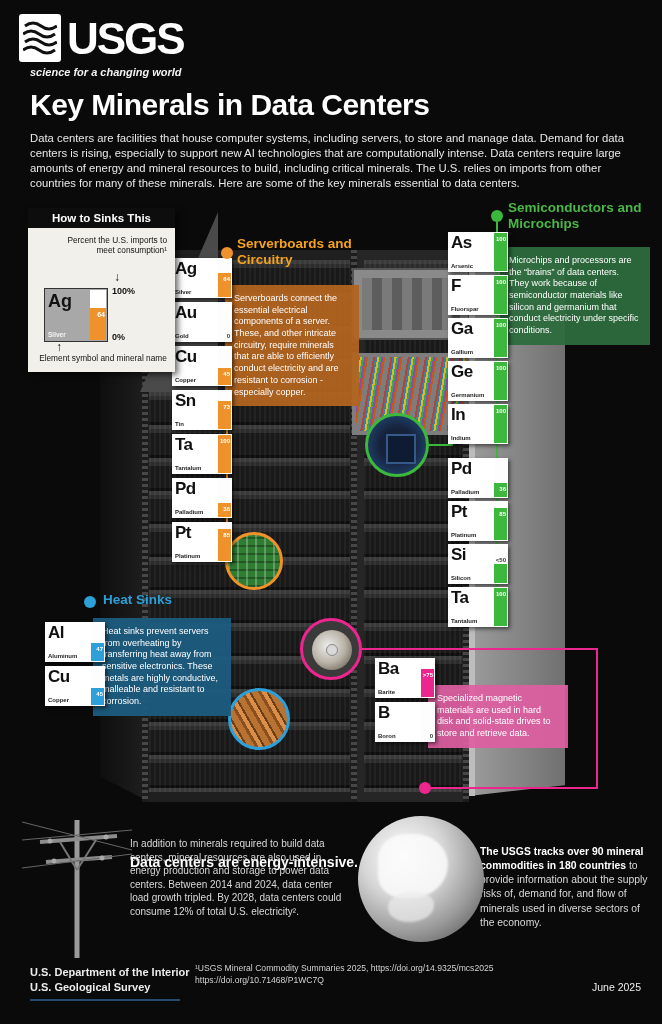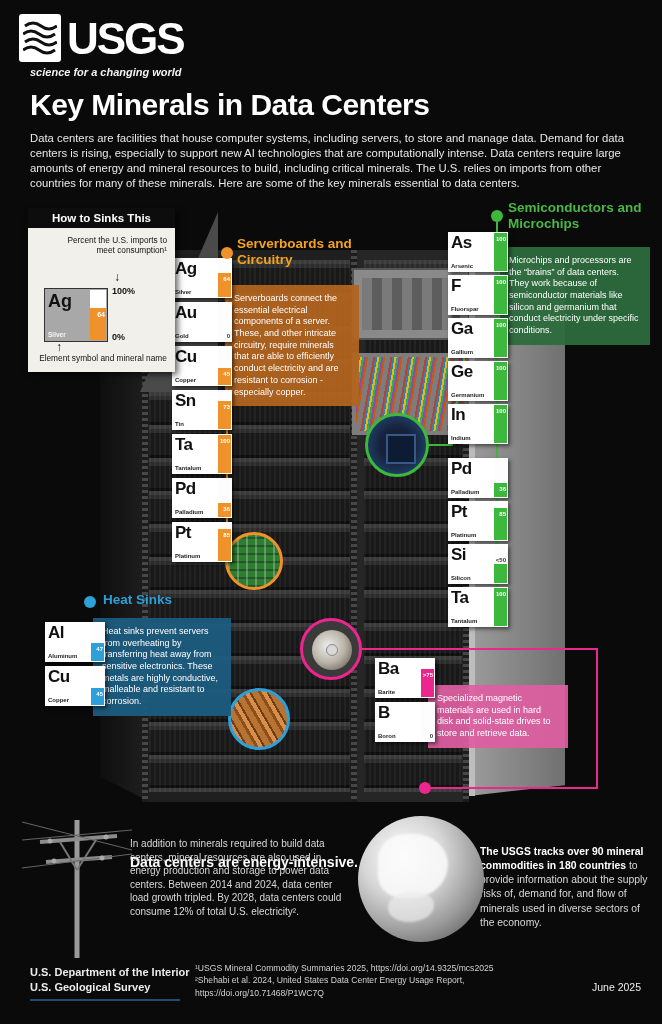--- a/index.html
+++ b/index.html
@@ -402,18 +402,17 @@
   </div>
   <div class="tracking"><b>The USGS tracks over 90 mineral commodities in 180 countries</b><span> to provide information about the supply risks of, demand for, and flow of minerals used in diverse sectors of the economy.</span></div>
 
   <div class="foot-left">
     <div>U.S. Department of the Interior</div>
     <div>U.S. Geological Survey</div>
   </div>
   <div class="foot-rule"></div>
   <div class="foot-cite">
     <div>¹USGS Mineral Commodity Summaries 2025, https://doi.org/14.9325/mcs2025</div>
-    <div>²Shehabi et al. 2024, United States Data Center Energy Usage Report,</div>
     <div>https://doi.org/10.71468/P1WC7Q</div>
   </div>
   <div class="foot-date">June 2025</div>
 
 </div>
 
 </body></html>

